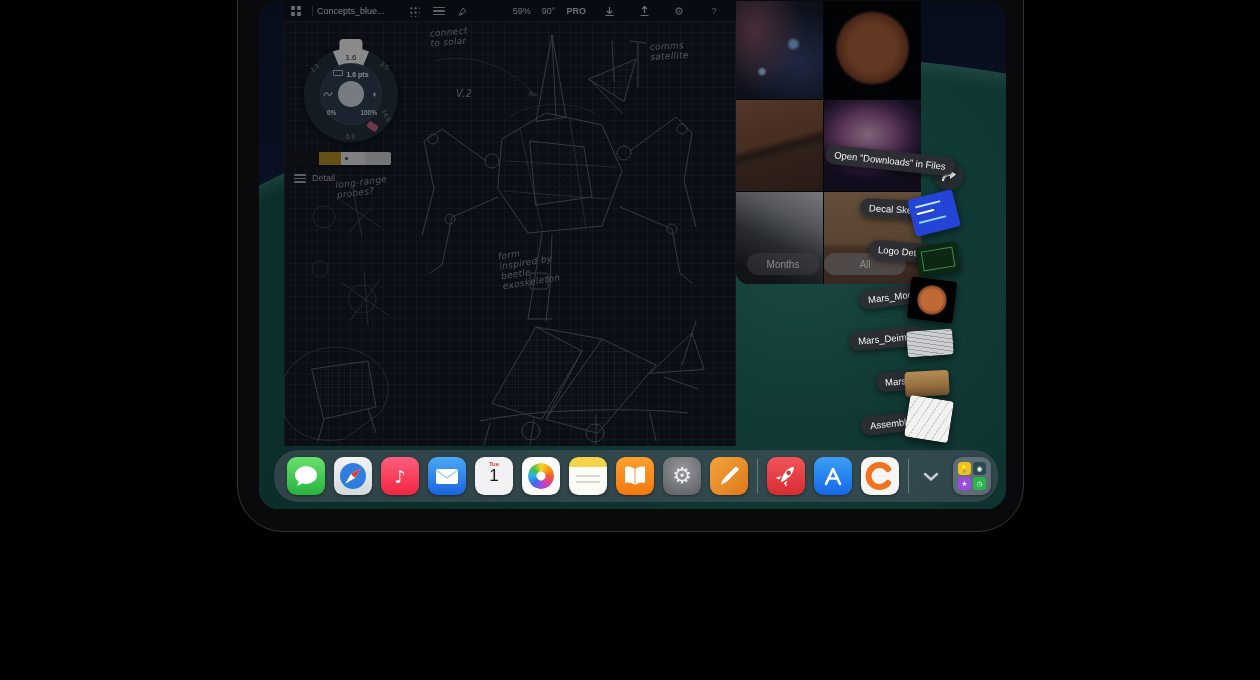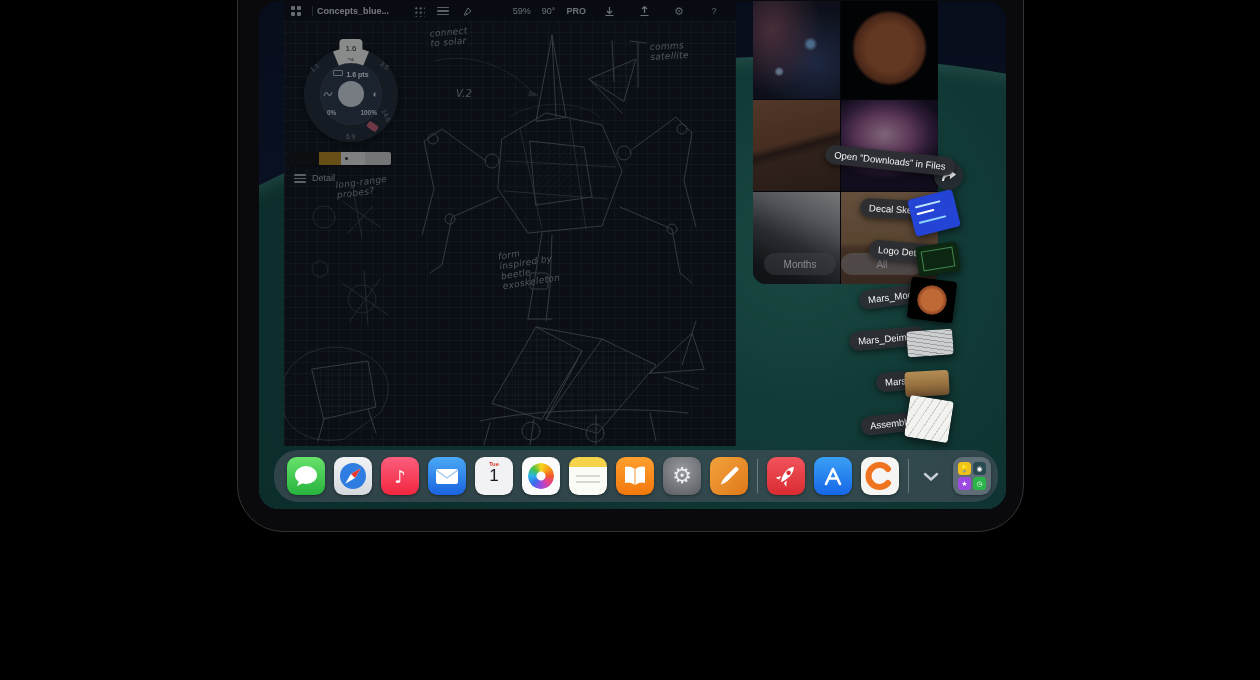--- a/index.html
+++ b/index.html
@@ -20,39 +20,39 @@
   #concepts{position:absolute;left:25px;top:0;width:452px;height:445px;background:#10161d;overflow:hidden;}
   #c-toolbar{position:absolute;left:0;top:0;width:452px;height:20px;background:#0c1117;display:flex;
     align-items:center;color:#aeb6bf;font-size:9px;}
   .tb-ic{display:inline-flex;align-items:center;justify-content:center;width:16px;height:14px;margin:0 4px;color:#9aa3ad;}
   .grid2{display:grid;grid-template-columns:4px 4px;grid-template-rows:4px 4px;gap:1.5px;}
   .grid2 i{background:#aab2bb;border-radius:1px;}
   .vsep{width:1px;height:10px;background:#39424d;margin:0 4px;}
   .dots3{width:11px;height:11px;background-image:radial-gradient(circle,#9aa3ad 1px,transparent 1.2px);
     background-size:4.5px 4.5px;background-position:0 0;}
   .lines3 i{display:block;width:12px;height:1.6px;background:#9aa3ad;margin:2px 0;border-radius:1px;}
-  #c-title{font-weight:bold;color:#c8cdd3;margin-right:8px;white-space:nowrap;}
+  #c-title{font-weight:normal;color:#c8cdd3;margin-right:8px;white-space:nowrap;}
   #c-tb-right{margin-left:auto;display:flex;align-items:center;gap:11px;padding-right:10px;font-size:9px;color:#b6bdc5;}
   #c-canvas{position:absolute;left:0;top:20px;width:452px;height:425px;background-color:#10161d;
     background-image:linear-gradient(rgba(96,116,138,.13) 1px,transparent 1px),
                      linear-gradient(90deg,rgba(96,116,138,.13) 1px,transparent 1px);
     background-size:11px 11px;}
   .anno{position:absolute;font-style:italic;color:#a7b4c0;opacity:.75;font-size:9px;line-height:10px;
     white-space:pre-line;letter-spacing:.3px;font-family:"DejaVu Sans",sans-serif;}
   
   #wheel{position:absolute;left:20px;top:27px;width:94px;height:94px;}
   #wheel-ring{position:absolute;inset:0;border-radius:50%;
     background:repeating-conic-gradient(from 22.5deg, rgba(255,255,255,.10) 0 1deg, rgba(34,43,53,.96) 1deg 45deg);
     box-shadow:0 2px 8px rgba(0,0,0,.6);}
   #wheel-wedge{position:absolute;inset:0;border-radius:50%;overflow:hidden;}
   #wheel-wedge i{position:absolute;inset:0;background:#e9eae7;
     clip-path:polygon(50% 50%, 26% -8%, 74% -8%);}
   #wedge-pencil{position:absolute;left:43px;top:6px;color:#3a3a3a;font-size:9px;transform:rotate(-12deg);}
   #size-tab{position:absolute;left:50%;top:-9px;transform:translateX(-50%);background:#e9eae7;color:#222;
-    font-size:8px;font-weight:normal;padding:5px 6px;border-radius:4px 4px 2px 2px;}
+    font-size:8px;font-weight:normal;padding:14px 6px;border-radius:4px 4px 2px 2px;}
   .wnum{position:absolute;font-size:6.5px;color:#7e8892;}
   #w-eraser{position:absolute;left:63px;top:75px;width:11px;height:7px;border-radius:2px;background:#cf6277;
     transform:rotate(35deg);opacity:.9;}
   #wheel-inner{position:absolute;left:16px;top:15px;width:62px;height:62px;border-radius:50%;background:#2b3947;
     box-shadow:inset 0 0 0 1px rgba(255,255,255,.06);}
   #w-knob{position:absolute;left:18px;top:18px;width:26px;height:26px;border-radius:50%;background:#c9d1d7;}
   #w-size{position:absolute;left:0;right:0;top:7px;text-align:center;font-size:7px;font-weight:bold;color:#dfe4e8;}
   #w-size .bar{display:inline-block;width:8px;height:4px;border:1px solid #aab4bd;border-radius:1px;margin-right:3px;vertical-align:1px;}
   .wpct{position:absolute;bottom:9px;font-size:6.5px;font-weight:bold;color:#cfd6dc;}
   #w-contrast{position:absolute;right:4px;top:26px;font-size:9px;color:#c8d0d6;}
@@ -61,21 +61,21 @@
   #cstrip{position:absolute;left:5px;top:131px;width:102px;height:13px;display:flex;border-radius:2px;overflow:hidden;
     box-shadow:0 1px 3px rgba(0,0,0,.5);}
   #cstrip .c1{width:30px;background:#141416;}
   #cstrip .c2{width:22px;background:#ac8620;}
   #cstrip .c3{width:24px;background:#d8d8d6;position:relative;}
   #cstrip .c3 i{position:absolute;left:4px;top:5px;width:3px;height:3px;border-radius:50%;background:#333;}
   #cstrip .c4{width:26px;background:#c5c5c3;}
   #layers-row{position:absolute;left:10px;top:151px;display:flex;align-items:center;gap:6px;color:#97a2ad;font-size:9px;}
   
   #photos{position:absolute;left:477px;top:0;width:185px;height:283px;background:#060608;
-    border-radius:0 0 13px 13px;overflow:hidden;margin-left:17px;}
+    border-radius:0 0 13px 13px;overflow:hidden;}
   .ph{position:absolute;}
   .ph1{left:0;top:0;width:87px;height:98px;background:
     radial-gradient(circle at 66% 44%, #7fb0e2 0 3px, transparent 7px),
     radial-gradient(circle at 30% 72%, #a8c2e6 0 2px, transparent 5px),
     radial-gradient(ellipse 70px 90px at 22% 30%, #7a4a5c, transparent 70%),
     radial-gradient(ellipse 80px 70px at 72% 62%, #32406b, transparent 75%),#141826;}
   .ph2{left:88px;top:0;width:97px;height:98px;background:
     radial-gradient(circle 38px at 50% 48%, #a85c32 0 60%, #7d3f22 90%, #000 100%),#000;}
   .ph3{left:0;top:99px;width:87px;height:91px;background:
     linear-gradient(165deg,#8a5a40 0%,#75492f 45%,#35221a 52%,#503626 60%,#42291d 100%);}

